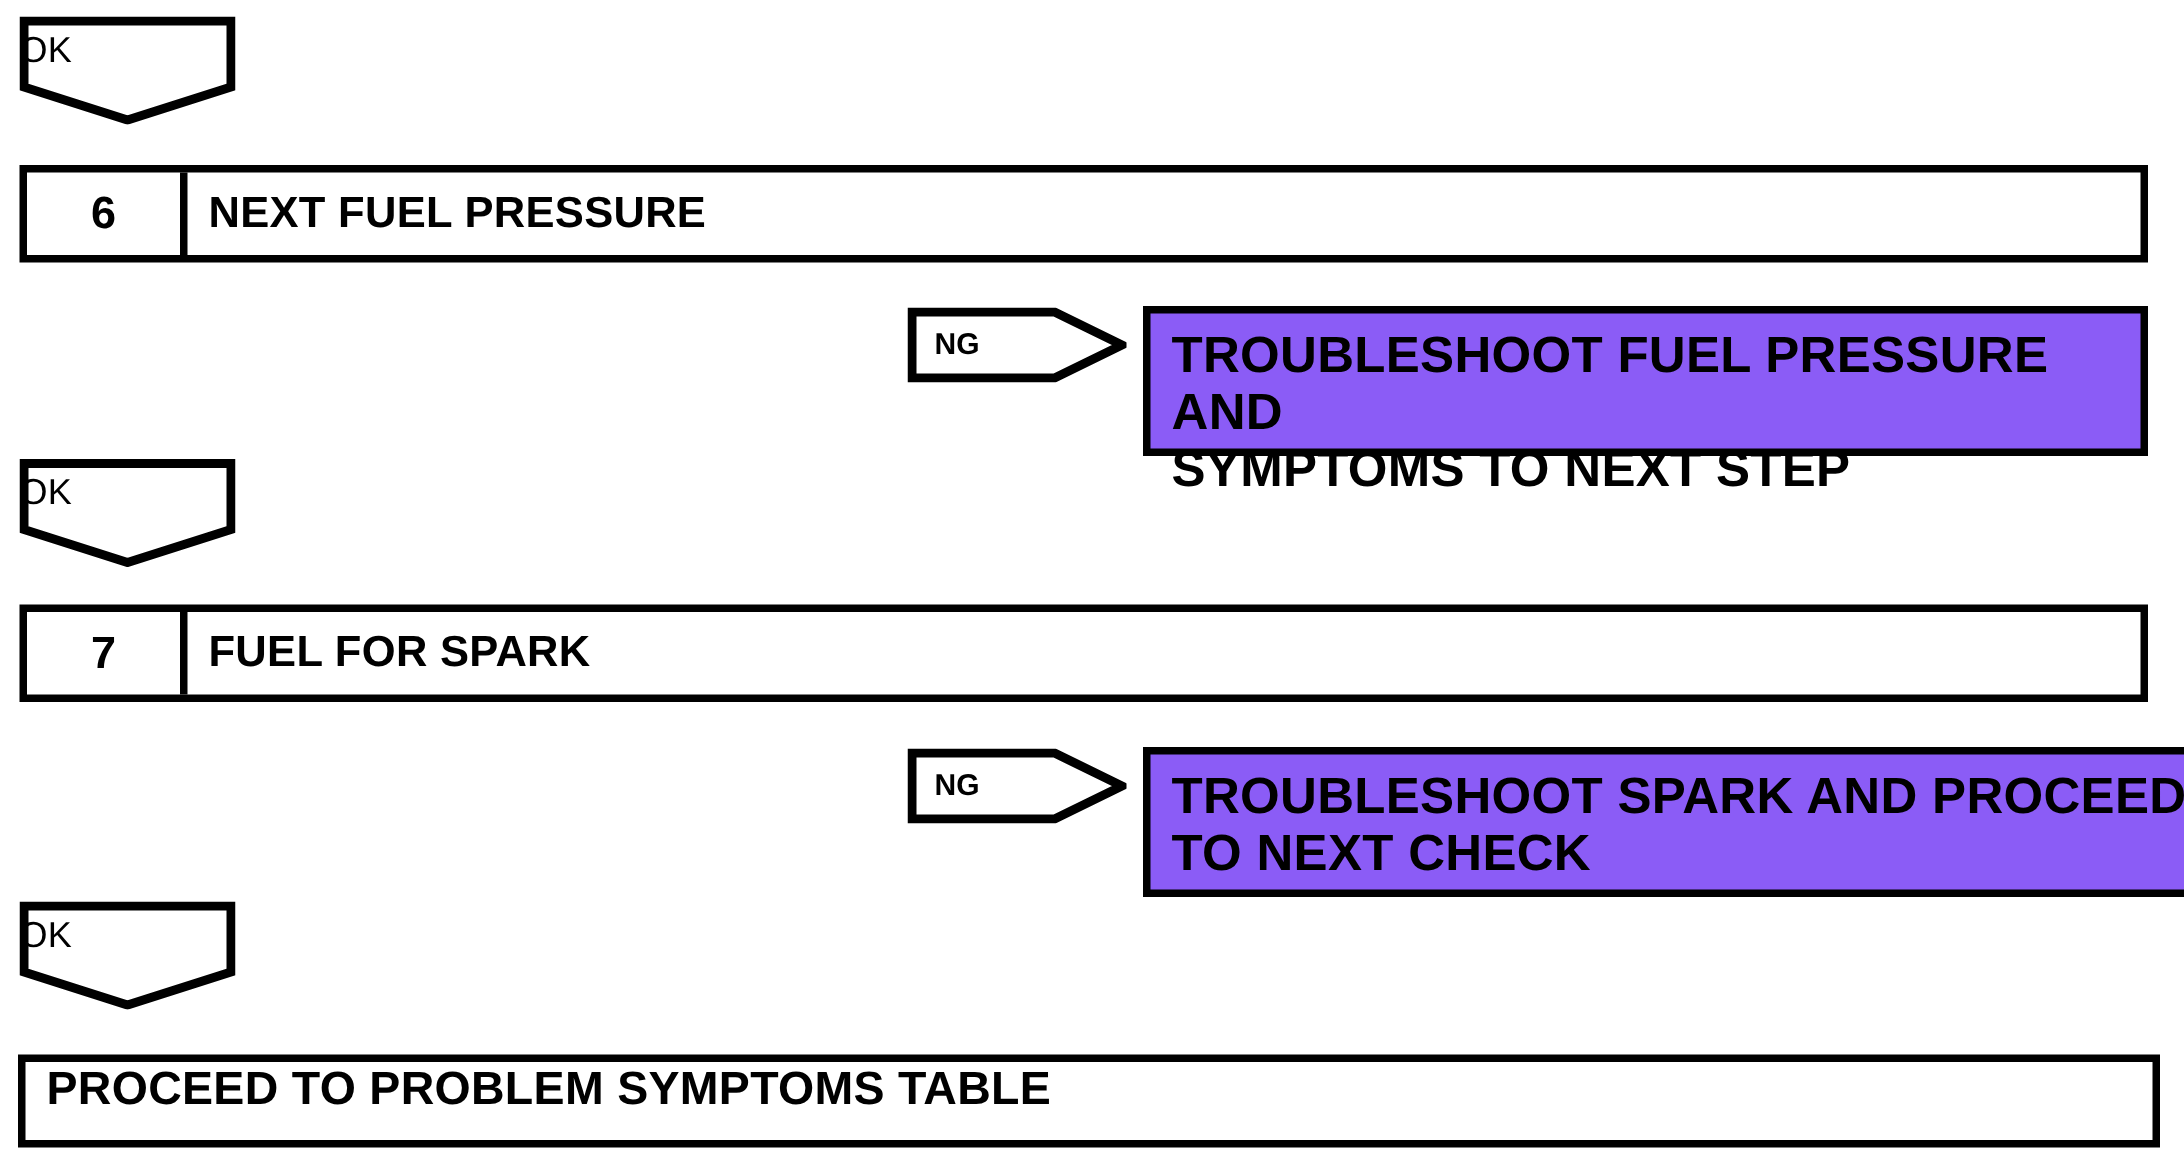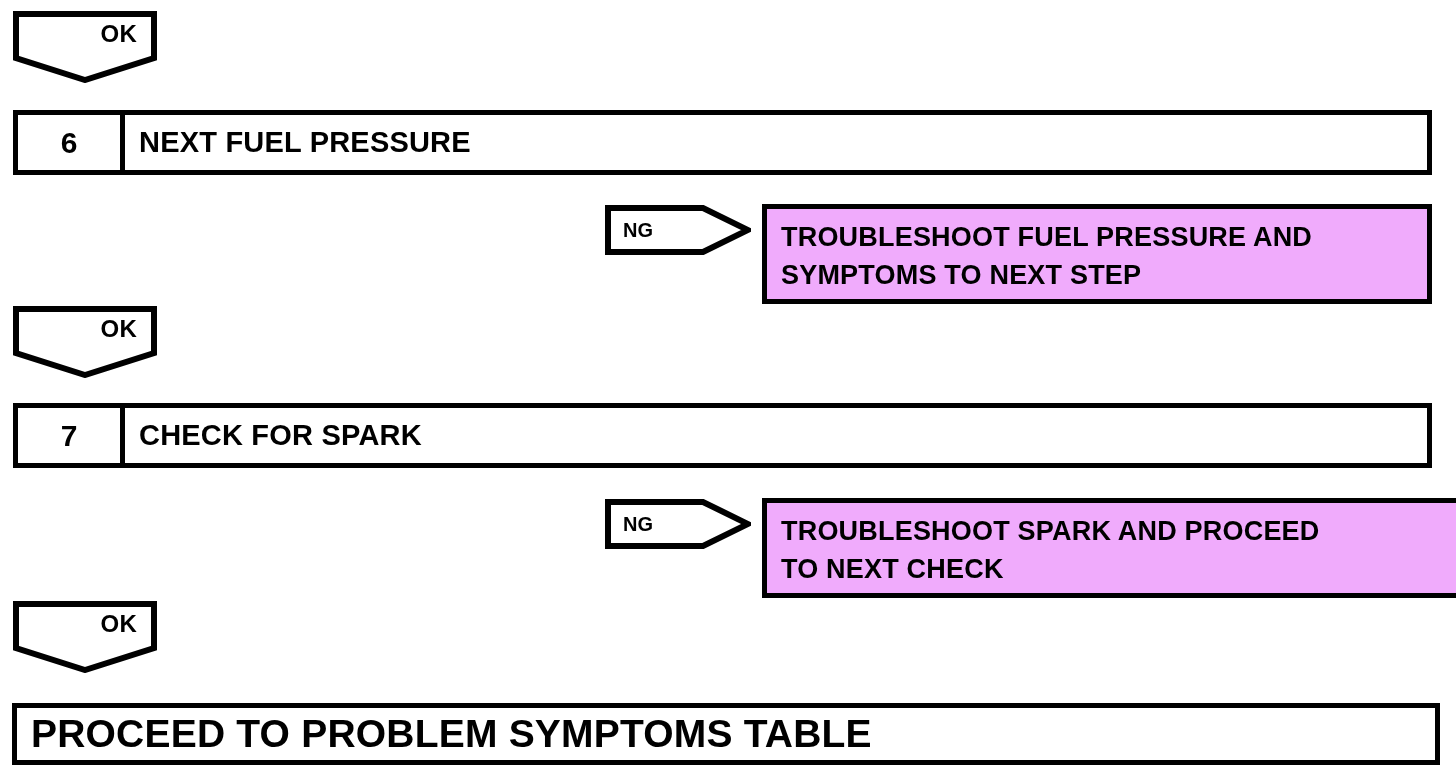--- a/index.html
+++ b/index.html
@@ -28,23 +28,23 @@
     position: absolute;
     width: 144px;
     height: 72px;
   }
   .ok-arrow svg { display: block; width: 144px; height: 72px; }
   .ok-arrow .lbl {
     position: absolute;
     left: 0;
     top: 8px;
     width: 124px;
-    text-align: right;
+    text-align: left;
     font-size: 24px;
-    font-weight: bold;
+    font-weight: normal;
     letter-spacing: 0.2px;
     line-height: 30px;
   }
 
   
   .ng-arrow {
     position: absolute;
     width: 146px;
     height: 50px;
   }
@@ -84,38 +84,37 @@
     padding-left: 14px;
     font-size: 29px;
     font-weight: bold;
     letter-spacing: 0.2px;
   }
 
   
   .action-box {
     position: absolute;
     border: 5px solid #000;
-    background: #f0abfc;
+    background: #8b5cf6;
     box-sizing: border-box;
     padding: 9px 0 4px 14px;
-    font-size: 27px;
+    font-size: 34px;
     font-weight: bold;
     line-height: 38px;
     letter-spacing: 0.2px;
   }
 
   .plain-box {
     position: absolute;
     border: 5px solid #000;
     background: #fff;
     box-sizing: border-box;
     display: flex;
-    align-items: center;
     padding-left: 14px;
-    font-size: 39px;
+    font-size: 31px;
     font-weight: bold;
     letter-spacing: 0.2px;
   }
 </style>
 </head>
 <body>
 
 <div class="canvas">
 
   <div class="ok-arrow" style="left:13px; top:11px;">
@@ -144,21 +143,21 @@
 
   <div class="ok-arrow" style="left:13px; top:306px;">
     <svg viewBox="0 0 144 72" xmlns="http://www.w3.org/2000/svg">
       <polygon points="3,3 141,3 141,47 72,69 3,47" fill="#ffffff" stroke="#000000" stroke-width="6" stroke-linejoin="miter"></polygon>
     </svg>
     <div class="lbl">OK</div>
   </div>
 
   <div class="step-row" style="left:13px; top:403px; width:1419px; height:65px;">
     <div class="step-num">7</div>
-    <div class="step-title">CHECK FOR SPARK</div>
+    <div class="step-title">FUEL FOR SPARK</div>
   </div>
 
   <div class="ng-arrow" style="left:605px; top:499px;">
     <svg viewBox="0 0 146 50" xmlns="http://www.w3.org/2000/svg">
       <polygon points="3,3 98,3 143,25 98,47 3,47" fill="#ffffff" stroke="#000000" stroke-width="6" stroke-linejoin="miter"></polygon>
     </svg>
     <div class="lbl">NG</div>
   </div>
 
   <div class="action-box" style="left:762px; top:498px; width:770px; height:100px;">

